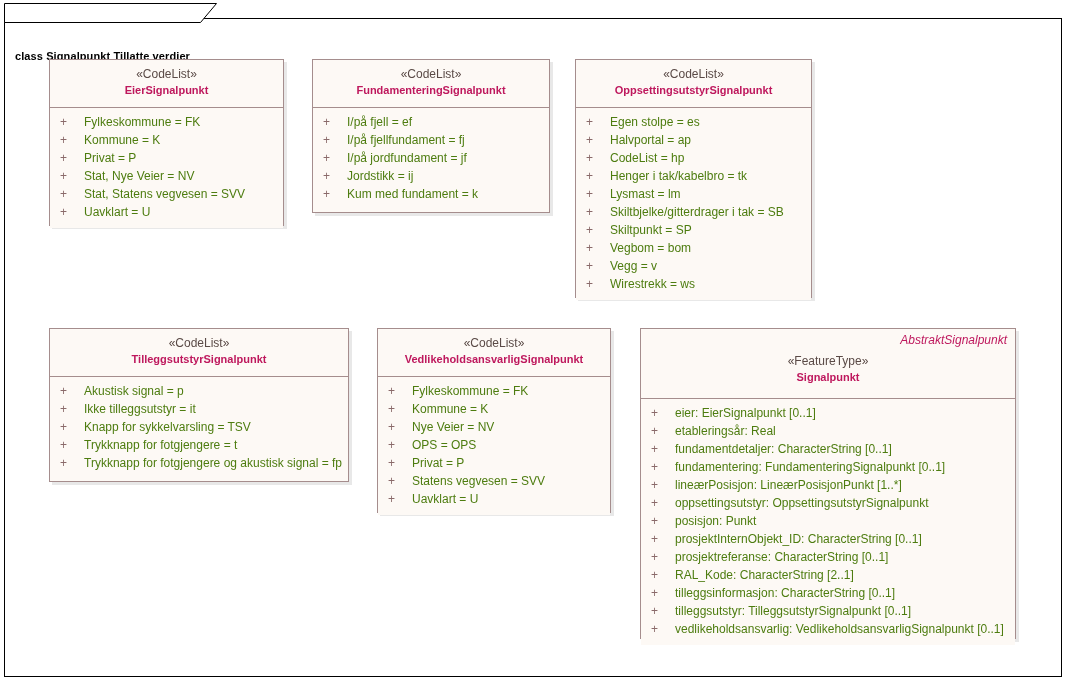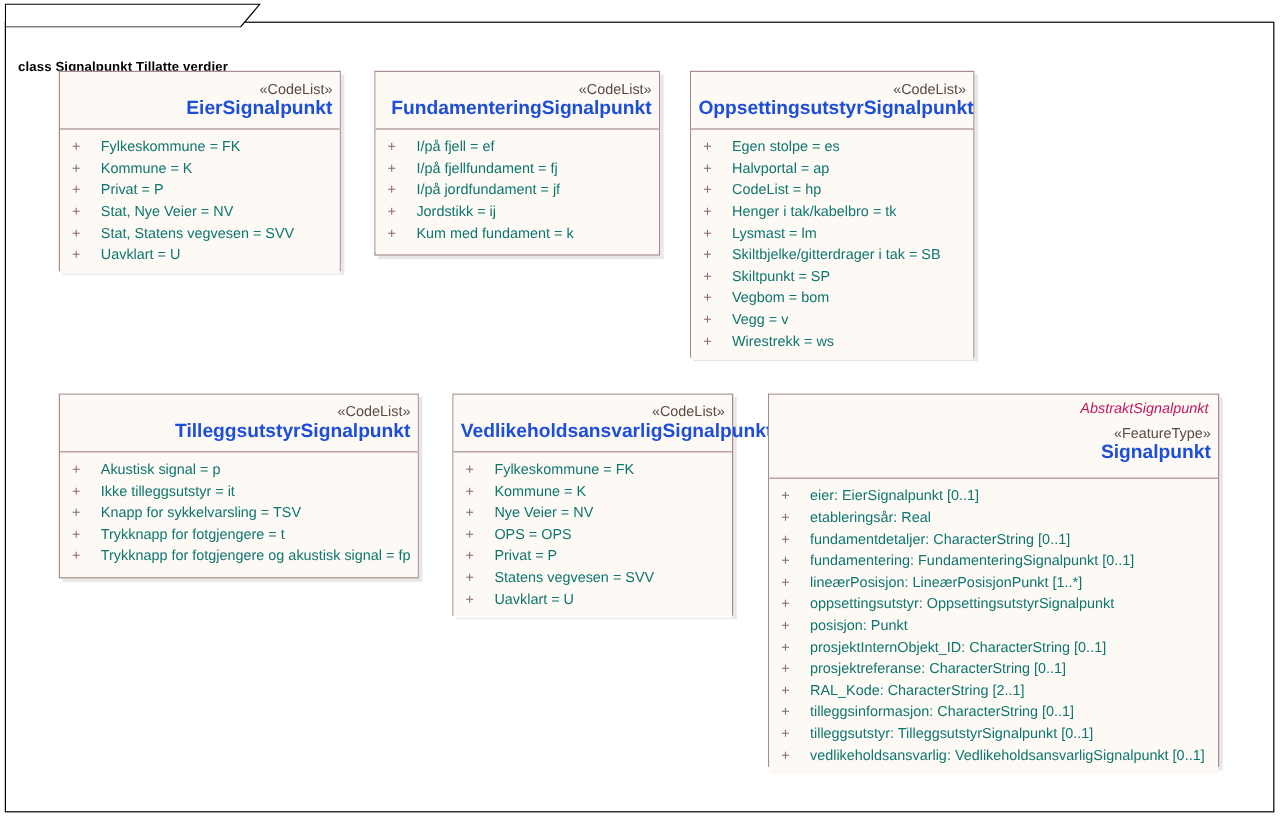--- a/index.html
+++ b/index.html
@@ -63,21 +63,21 @@
   
   .uml-class {
     position: absolute;
     background: #fdf9f5;
     border: 1px solid #a58d8d;
     box-sizing: border-box;
     box-shadow: 3px 3px 0 0 #e8e8e8;
   }
   .uml-header {
     position: relative;
-    text-align: right;
+    text-align: center;
     padding: 6px 6px 7px 6px;
     box-sizing: border-box;
     border-bottom: 1px solid #a58d8d;
     background: #fdf9f5;
   }
   .qualifier {
     position: absolute;
     right: 8px;
     top: 4px;
     font-size: 12px;
@@ -85,23 +85,23 @@
     color: #be185d;
     white-space: nowrap;
   }
   .stereotype {
     font-size: 12px;
     color: #5a4a46;
     line-height: 16px;
     white-space: nowrap;
   }
   .classname {
-    font-size: 16px;
+    font-size: 11px;
     font-weight: bold;
-    color: #1d4ed8;
+    color: #be185d;
     line-height: 17px;
     white-space: nowrap;
   }
   .uml-body {
     padding: 5px 0 7px 0;
     background: #fdf9f5;
   }
   .attr {
     display: block;
     font-size: 12px;
@@ -110,21 +110,21 @@
     white-space: nowrap;
     padding-left: 10px;
   }
   .attr .vis {
     display: inline-block;
     width: 24px;
     color: #8a6a6a;
     font-size: 12px;
   }
   .attr .txt {
-    color: #0f766e;
+    color: #4d7c0f;
   }
 
   
   .overflow-row {
     overflow: visible;
   }
 </style>
 </head>
 <body>
 

